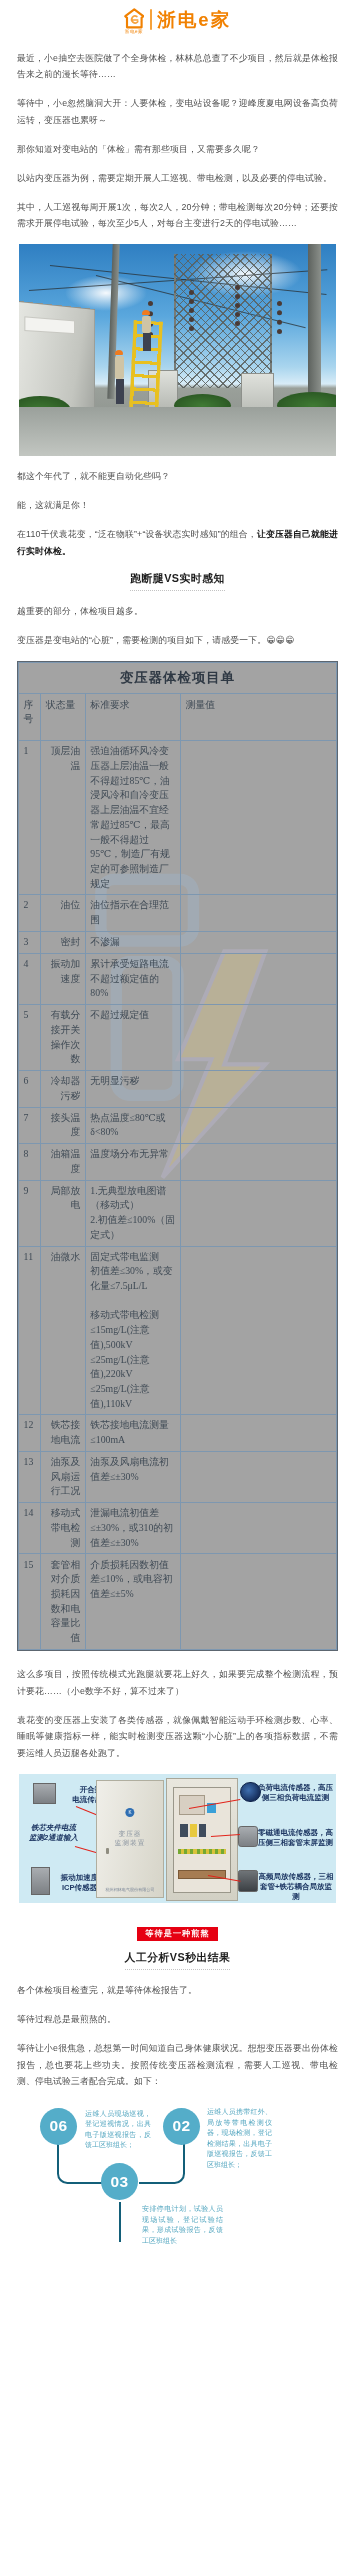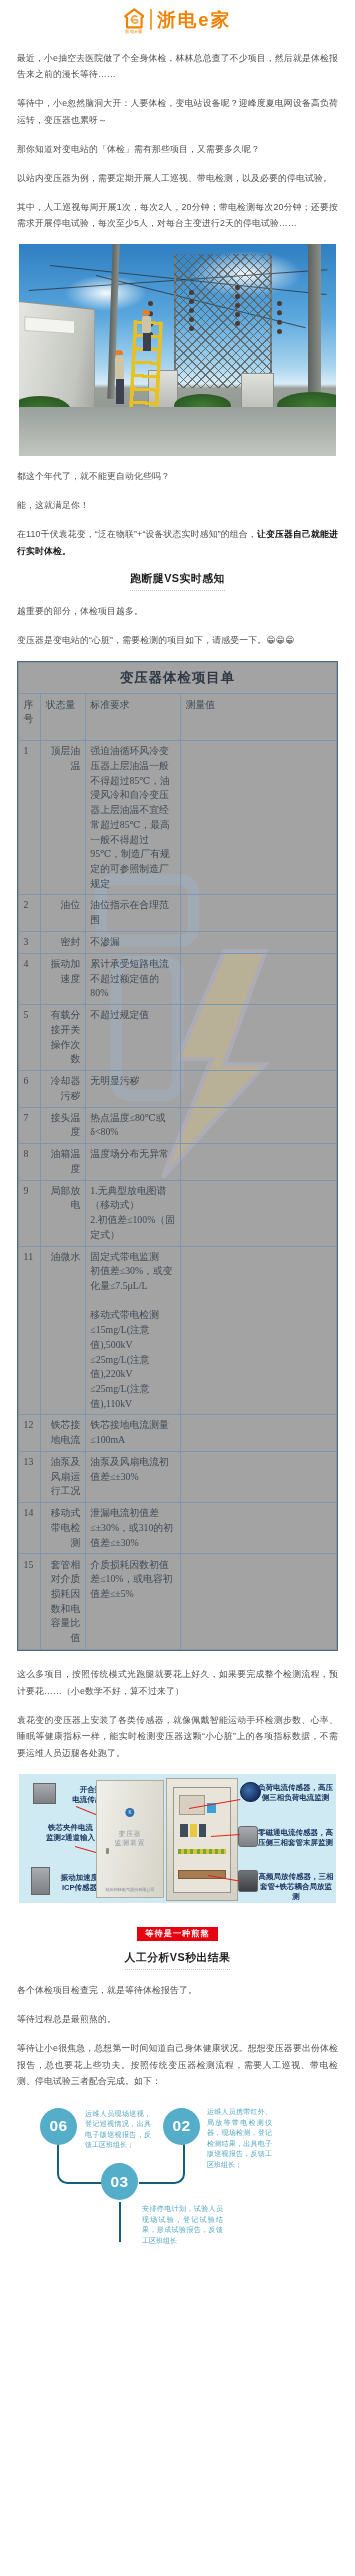--- a/index.html
+++ b/index.html
@@ -279,21 +279,21 @@
     </div>
 
     <p class="body">这么多项目，按照传统模式光跑腿就要花上好久，如果要完成整个检测流程，预计要花……（小e数学不好，算不过来了）</p>
     <p class="body">袁花变的变压器上安装了各类传感器，就像佩戴智能运动手环检测步数、心率、睡眠等健康指标一样，能实时检测变压器这颗“小心脏”上的各项指标数据，不需要运维人员迈腿各处跑了。</p>
 
     <div class="sensor-fig">
       <div class="thumb" style="left:14.4px;top:9.3px;width:20.6px;height:18.5px;"></div>
       <div class="s-label" style="left:42px;top:11.3px;width:60px;">开合型
 电流传感器</div>
       <div class="rline" style="left:57px;top:32px;width:62px;transform:rotate(22deg);"></div>
-      <div class="s-label" style="left:18px;top:49px;width:67px;">铁芯夹件电流
+      <div class="s-label" style="left:1px;top:49px;width:67px;font-style:italic;">铁芯夹件电流
 监测2通道输入</div>
       <div class="rline" style="left:56px;top:72px;width:59px;transform:rotate(16deg);"></div>
       <div class="thumb" style="left:12.4px;top:93px;width:16.5px;height:26px;"></div>
       <div class="s-label" style="left:32px;top:99px;width:57px;">振动加速度
 ICP传感器</div>
       <div class="rline" style="left:77px;top:110px;width:31px;transform:rotate(-14deg);"></div>
 
       <div class="cab1">
         <div class="kl">K</div>
         <div class="door-title">变压器

